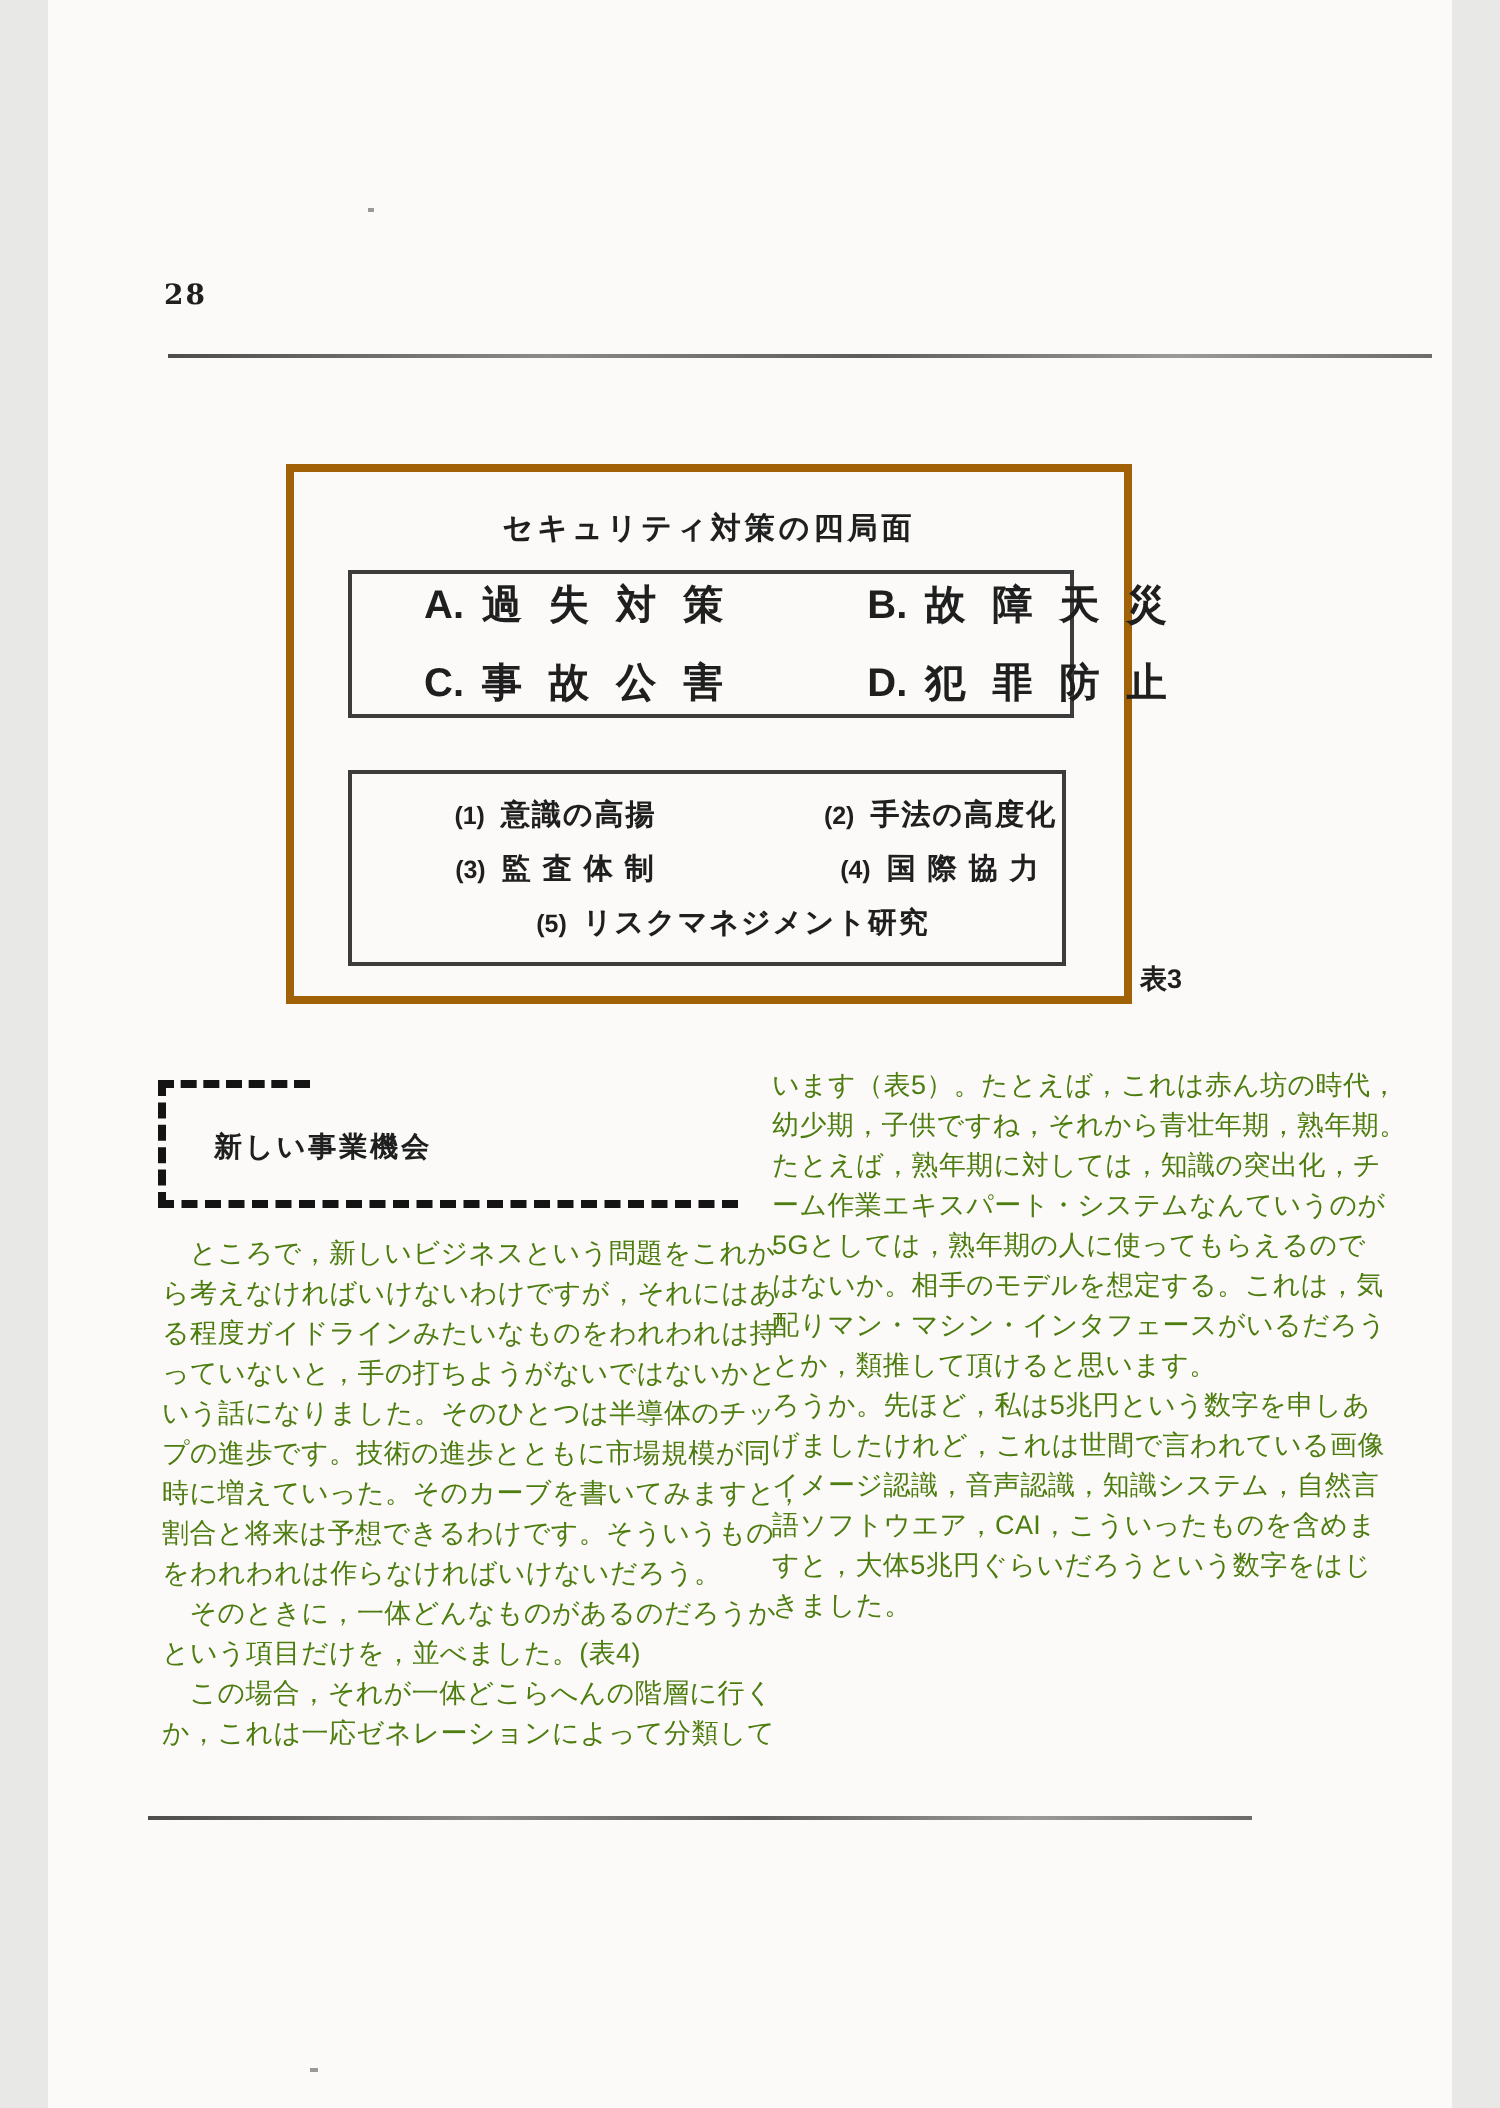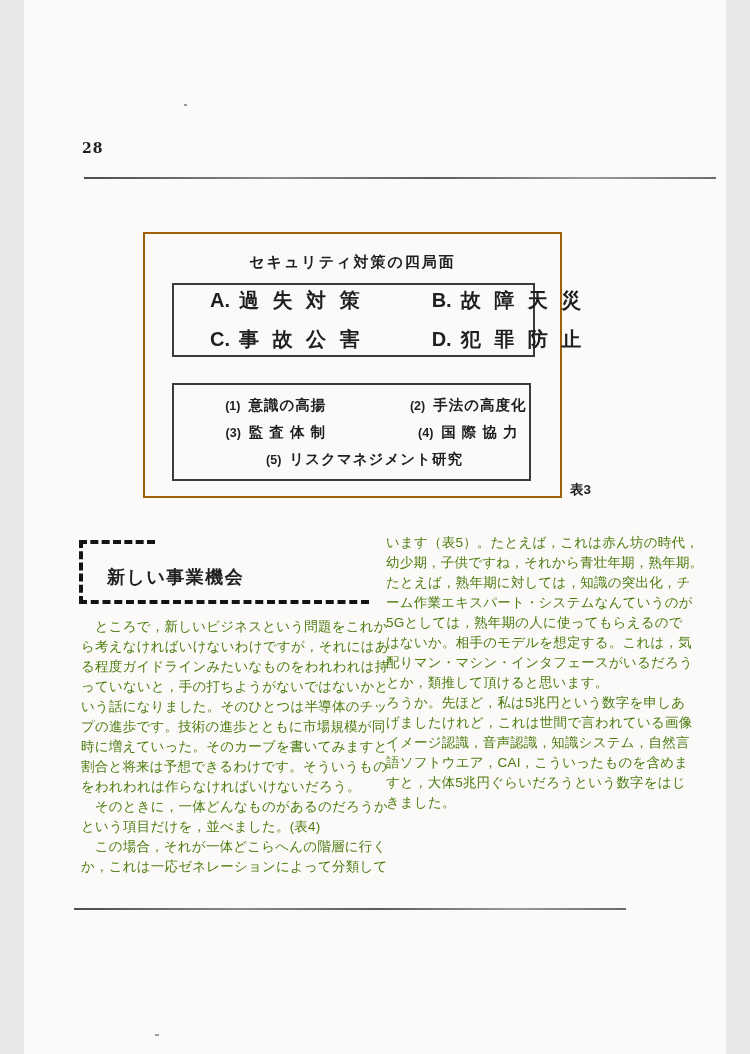--- a/index.html
+++ b/index.html
@@ -36,21 +36,21 @@
   .rule-top  { left: 60px; top: 177px; width: 632px; }
   .rule-bottom { left: 50px; top: 908px; width: 552px; }
 
   
   .table-outer {
     position: absolute;
     left: 119px;
     top: 232px;
     width: 415px;
     height: 262px;
-    border: 2px solid #a16207;
+    border: 4px solid #a16207;
   }
   .table-title {
     margin-top: 19px;
     text-align: center;
     font-size: 15px;
     font-weight: bold;
     letter-spacing: 2px;
   }
   .box-a {
     position: absolute;
@@ -127,21 +127,21 @@
   }
   .hb-bottom {
     position: absolute; left: 0; bottom: 0;
     width: 290px; height: 0;
     border-bottom: 4px dashed #141414;
   }
   .hb-text {
     position: absolute;
     left: 28px;
     top: 25px;
-    font-size: 18px;
+    font-size: 14px;
     font-weight: bold;
     letter-spacing: 1.5px;
   }
 
   
   .col {
     position: absolute;
     font-size: 13.5px;
     color: #4d7c0f;
   }

